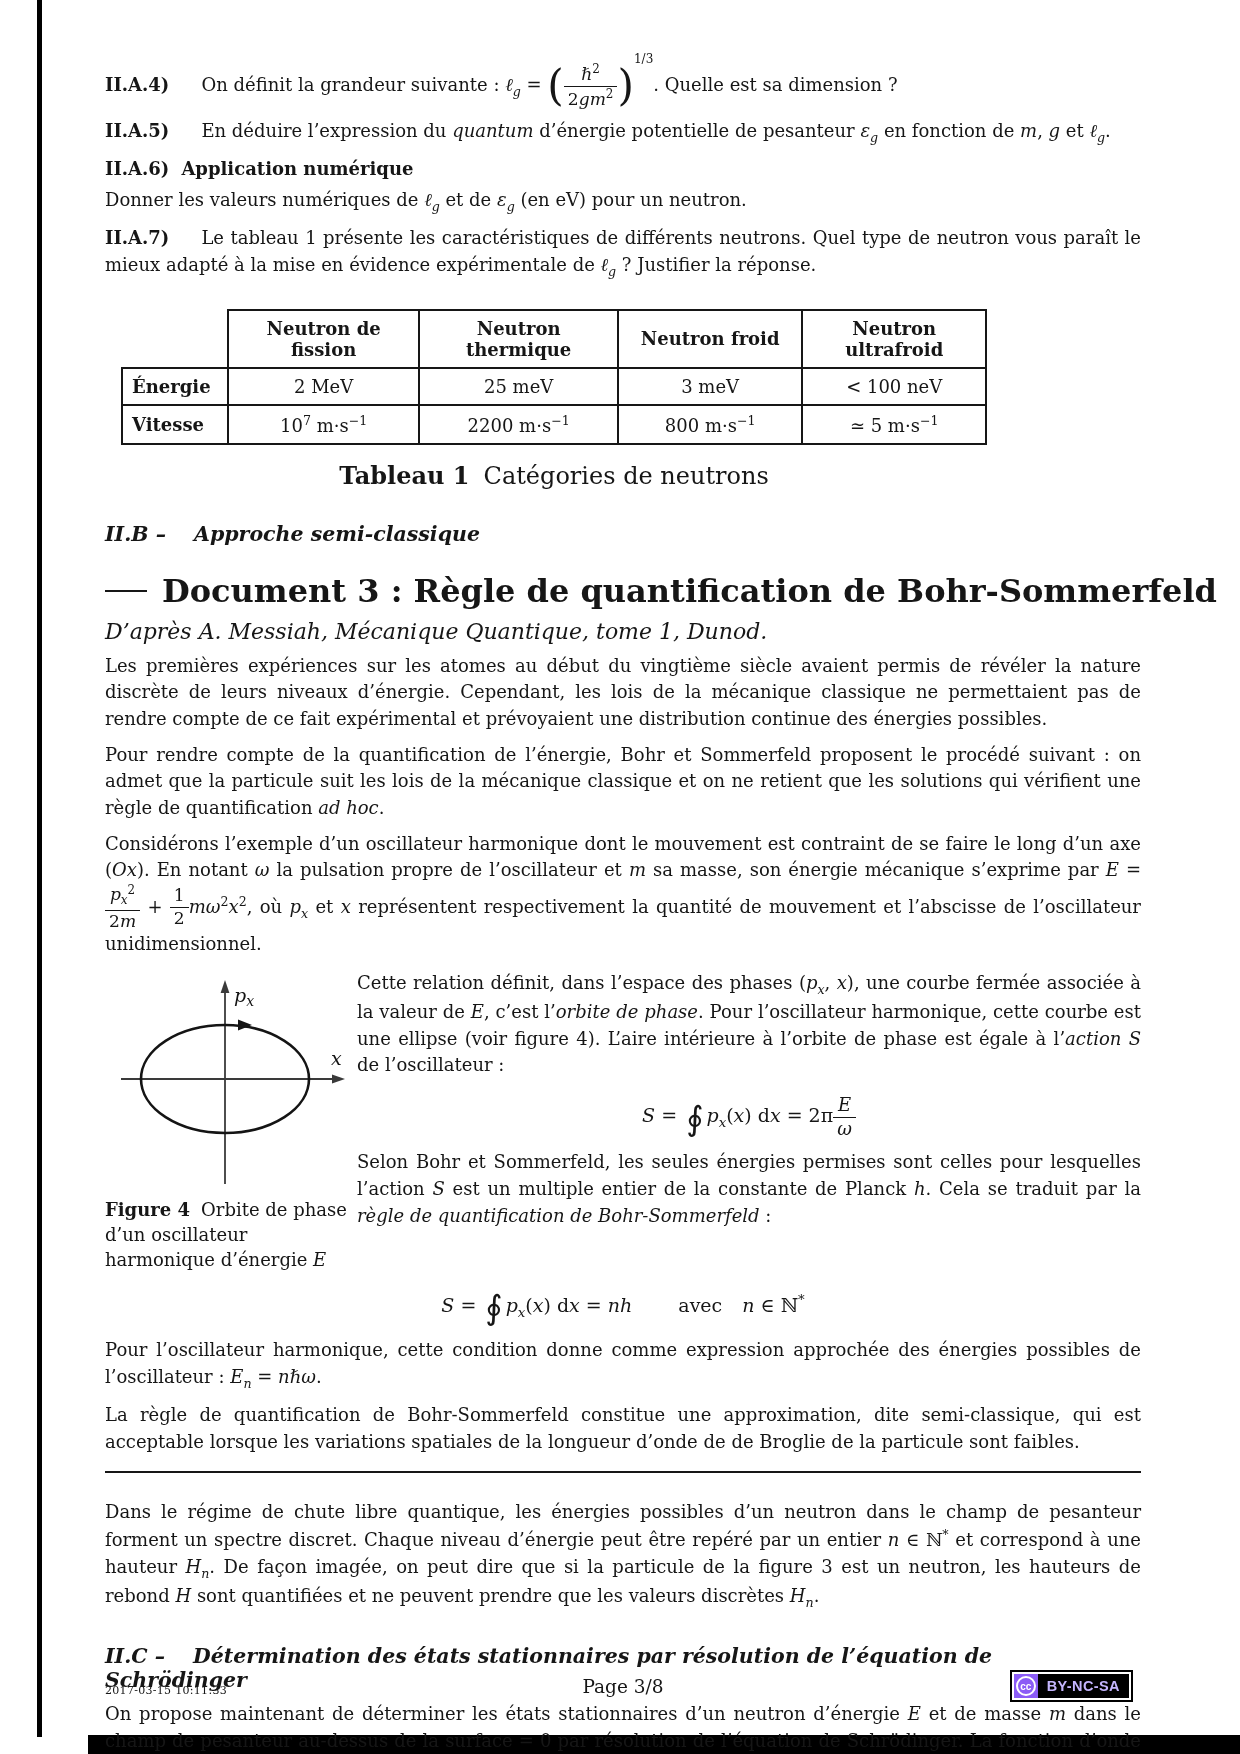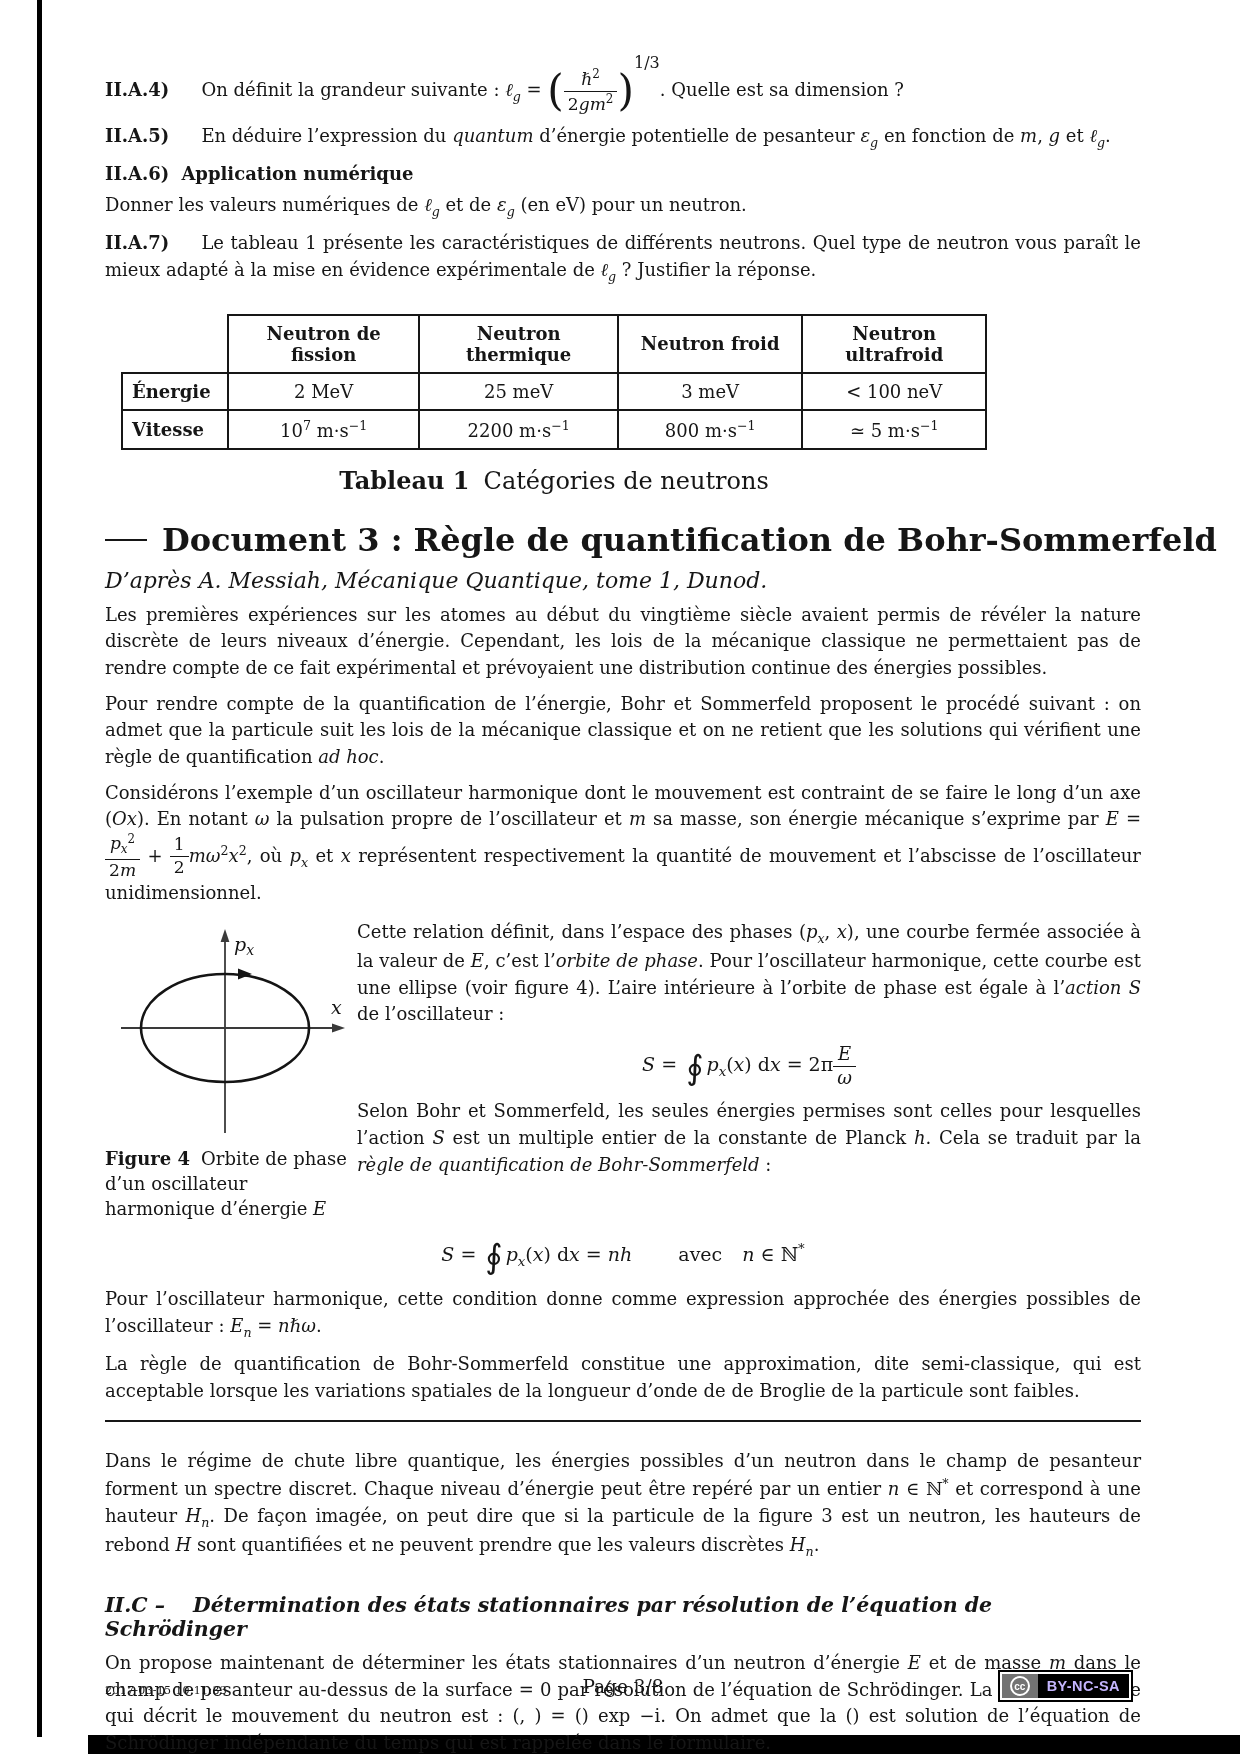--- a/index.html
+++ b/index.html
@@ -18,21 +18,21 @@
   .qgap-s{display:inline-block;width:12px;}
   i{font-style:italic;}
   sup{font-size:70%;}
   sub{font-size:70%;}
 
   
   .frac{display:inline-block;vertical-align:middle;text-align:center;line-height:1.15;font-size:95%;}
   .frac .top{display:block;border-bottom:1.6px solid #161616;padding:0 4px 1px;}
   .frac .bot{display:block;padding:1px 4px 0;}
   .bp{font-size:235%;font-weight:400;vertical-align:middle;line-height:0.8;}
-  .pw{font-size:16px;vertical-align:28px;}
+  .pw{font-size:12px;vertical-align:28px;}
   .oint{font-size:175%;vertical-align:-0.22em;margin:0 3px;}
   .gapL{display:inline-block;width:46px;}
   .gapM{display:inline-block;width:20px;}
 
   
   .tablewrap{width:866px;margin:28px 0 0 16px;}
   table.t1{border-collapse:collapse;width:100%;font-size:18px;}
   .t1 th,.t1 td{border:2px solid #161616;text-align:center;padding:7px 8px;}
   .t1 th{font-weight:bold;}
   .t1 td.rowlabel{text-align:left;font-weight:bold;padding-left:9px;}
@@ -62,21 +62,21 @@
   .eq{text-align:center;font-size:19px;margin:16px 0 10px;}
 
   .marked{border-left:4px solid #000;margin-left:-25px;padding-left:21px;margin-top:14px;}
 
   
   .footer{position:absolute;left:105px;width:1036px;top:1668px;height:42px;}
   .ft-time{position:absolute;left:0;top:16px;font-size:11px;letter-spacing:0.3px;}
   .ft-page{position:absolute;left:0;right:0;top:8px;text-align:center;font-size:18.5px;}
   .badge{position:absolute;right:8px;top:2px;background:#000;padding:2px;display:inline-block;}
   .badge-inner{display:flex;border:2px solid #fff;height:28px;}
-  .badge-cc{background:#737373;width:36px;display:flex;align-items:center;justify-content:center;}
+  .badge-cc{background:#8b5cf6;width:24px;display:flex;align-items:center;justify-content:center;}
   .cc-circle{width:20px;height:20px;border:2px solid #fff;border-radius:50%;color:#fff;
              font:bold 10px "Liberation Sans",sans-serif;display:flex;align-items:center;justify-content:center;}
   .badge-label{background:#000;color:#c4b5fd;font:bold 14.5px "Liberation Sans",sans-serif;
                display:flex;align-items:center;padding:0 9px;letter-spacing:0.4px;}
 </style>
 </head>
 <body>
 
 <div class="page">
   <div class="scan-left"></div>
@@ -123,20 +123,21 @@
             <td>10<sup>7</sup> m·s<sup>−1</sup></td>
             <td>2200 m·s<sup>−1</sup></td>
             <td>800 m·s<sup>−1</sup></td>
             <td>≃ 5 m·s<sup>−1</sup></td>
           </tr>
         </tbody>
       </table>
       <div class="tcaption"><b>Tableau 1</b><span>Catégories de neutrons</span></div>
     </div>
 
+    <div class="sechead"><span class="seclabel">II.B –</span><span>Approche semi-classique</span></div>
 
     <div class="dochead">
       <span class="line l"></span>
       <span class="dtitle">Document 3 : Règle de quantification de Bohr-Sommerfeld</span>
       <span class="line r"></span>
     </div>
     <div class="docsource">D’après A. Messiah, Mécanique Quantique, tome 1, Dunod.</div>
 
     <p class="body">Les premières expériences sur les atomes au début du vingtième siècle avaient permis de révéler la nature discrète de leurs niveaux d’énergie. Cependant, les lois de la mécanique classique ne permettaient pas de rendre compte de ce fait expérimental et prévoyaient une distribution continue des énergies possibles.</p>
     <p class="body">Pour rendre compte de la quantification de l’énergie, Bohr et Sommerfeld proposent le procédé suivant&nbsp;: on admet que la particule suit les lois de la mécanique classique et on ne retient que les solutions qui vérifient une règle de quantification <i>ad hoc</i>.</p>

